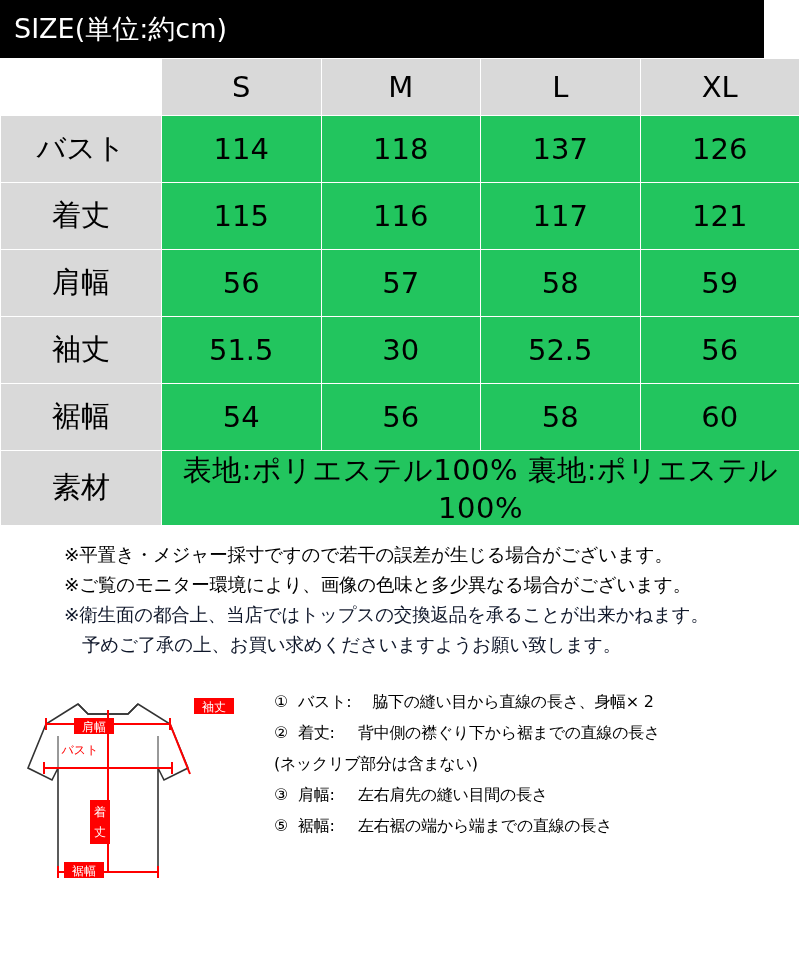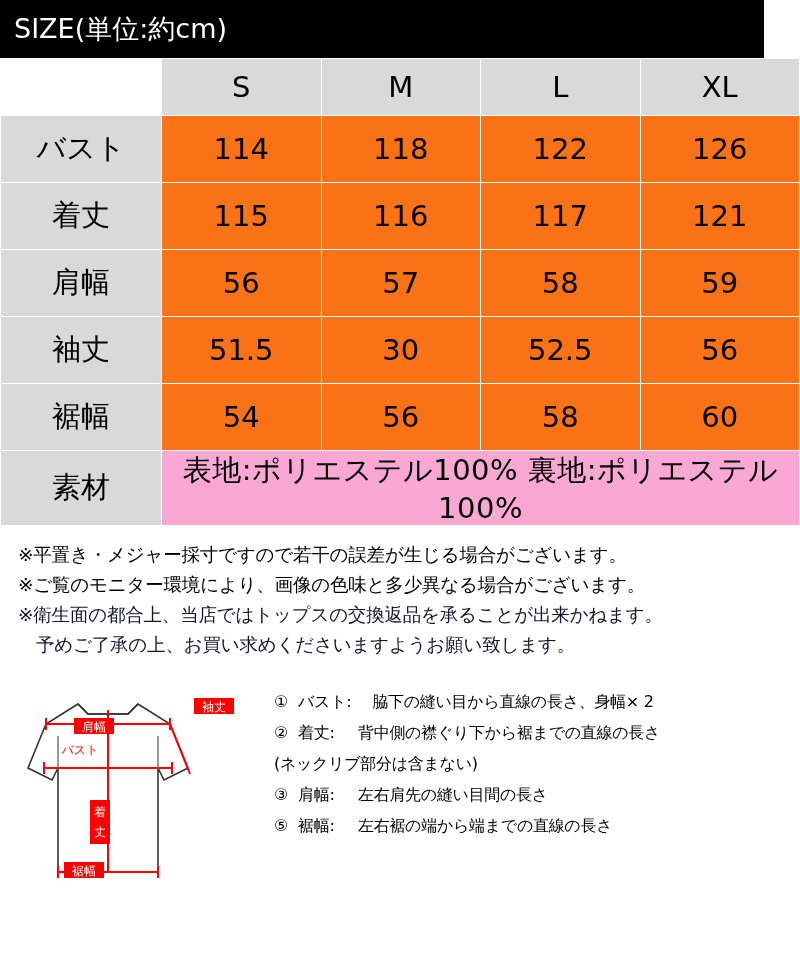--- a/index.html
+++ b/index.html
@@ -58,42 +58,43 @@
     font-size: 29px;
     font-weight: 500;
   }
   td.row-head {
     background: #d9d9d9;
     font-size: 23px;
     font-weight: 500;
     width: 160px;
   }
   td.val {
-    background: #f97316;
+    background: #22c55e;
     font-size: 29px;
   }
   td.material {
-    background: #f9a8d4;
+    background: #22c55e;
     font-size: 23px;
     text-align: center;
     letter-spacing: 0.5px;
   }
   tr.head-row td { height: 56px; }
   tr.material-row td { height: 64px; }
 
   
   .notes {
     padding: 14px 18px 0 18px;
     box-sizing: border-box;
   }
   .note {
     font-size: 18.5px;
     line-height: 30px;
     white-space: nowrap;
     letter-spacing: -0.2px;
+    margin-left: 46px;
   }
   .note.red {
     color: #0f172a;
   }
   .note.indent {
     padding-left: 18px;
   }
 
   
   .bottom {
@@ -147,21 +148,21 @@
         <td class="col-head">S</td>
         <td class="col-head">M</td>
         <td class="col-head">L</td>
         <td class="col-head">XL</td>
       </tr>
 
       <tr>
         <td class="row-head">バスト</td>
         <td class="val">114</td>
         <td class="val">118</td>
-        <td class="val">122</td>
+        <td class="val">137</td>
         <td class="val">126</td>
       </tr>
 
       <tr>
         <td class="row-head">着丈</td>
         <td class="val">115</td>
         <td class="val">116</td>
         <td class="val">117</td>
         <td class="val">121</td>
       </tr>

